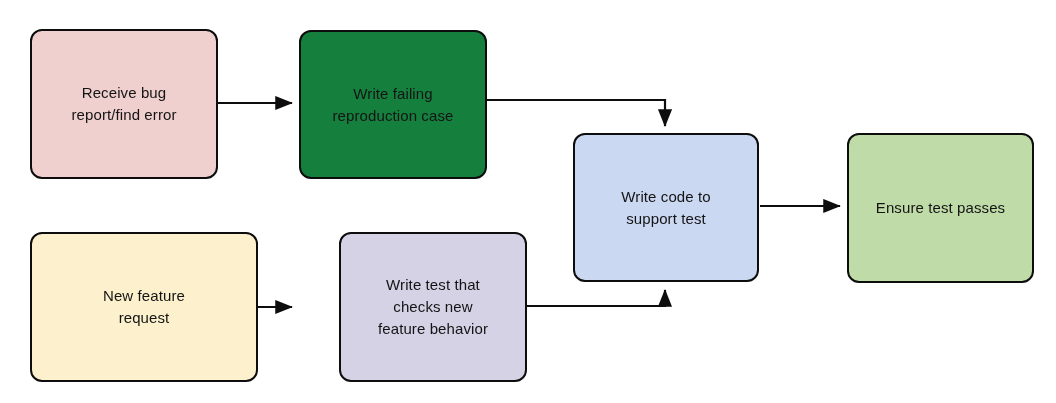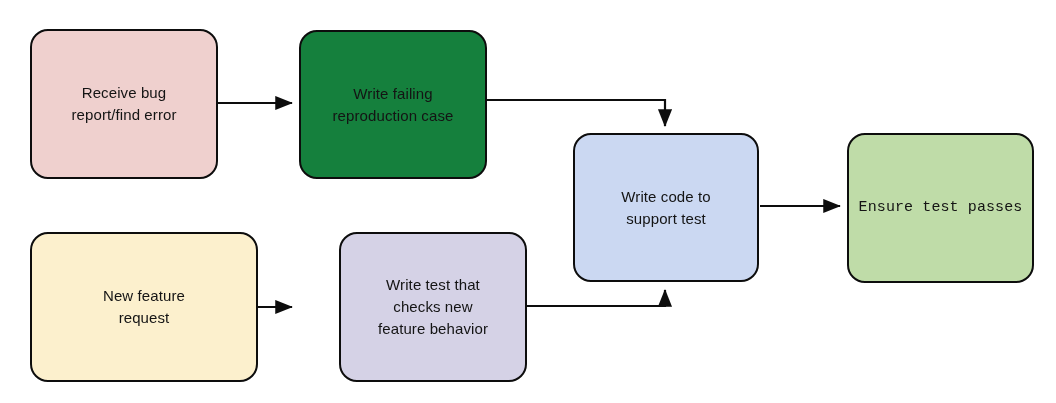--- a/index.html
+++ b/index.html
@@ -23,21 +23,21 @@
     left: 0;
     top: 0;
     width: 1056px;
     height: 403px;
     pointer-events: none;
   }
   .node {
     position: absolute;
     box-sizing: border-box;
     border: 2px solid #0d0d0d;
-    border-radius: 18px;
+    border-radius: 12px;
     display: flex;
     align-items: center;
     justify-content: center;
     text-align: center;
     color: #141414;
     font-size: 15px;
     line-height: 22px;
     letter-spacing: 0.1px;
     -webkit-font-smoothing: antialiased;
   }
@@ -86,17 +86,17 @@
     <span class="node-label">Write test that
 checks new
 feature behavior</span>
   </div>
 
   <div class="node" style="left: 573px; top: 133px; width: 186px; height: 149px; background: rgb(203, 216, 242); border-color: rgb(13, 13, 13); color: rgb(20, 20, 20);">
     <span class="node-label">Write code to
 support test</span>
   </div>
 
-  <div class="node" style="left: 847px; top: 133px; width: 187px; height: 150px; background: rgb(191, 220, 168); border-color: rgb(13, 13, 13); color: rgb(20, 20, 20); font-family: Liberation Mono, monospace;">
+  <div class="node" style="left: 847px; top: 133px; width: 187px; height: 150px; background: rgb(191, 220, 168); border-color: rgb(13, 13, 13); color: rgb(20, 20, 20);">
     <span class="node-label">Ensure test passes</span>
   </div>
 
 </div>
 
 </body></html>

